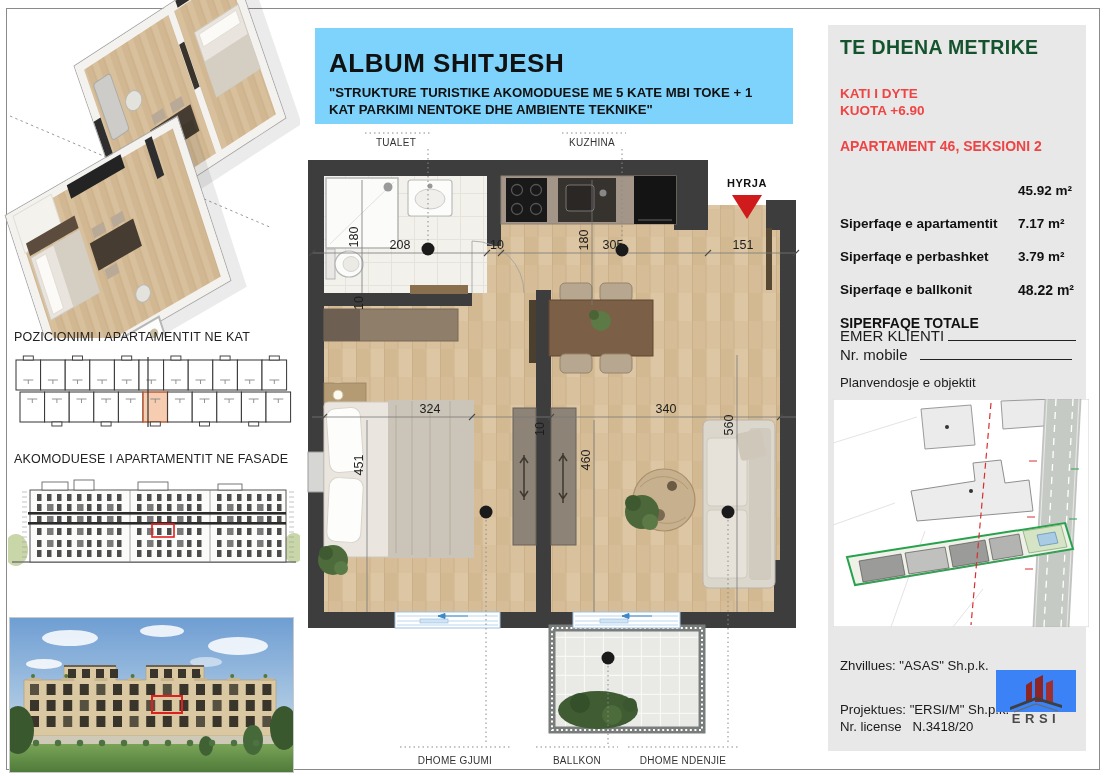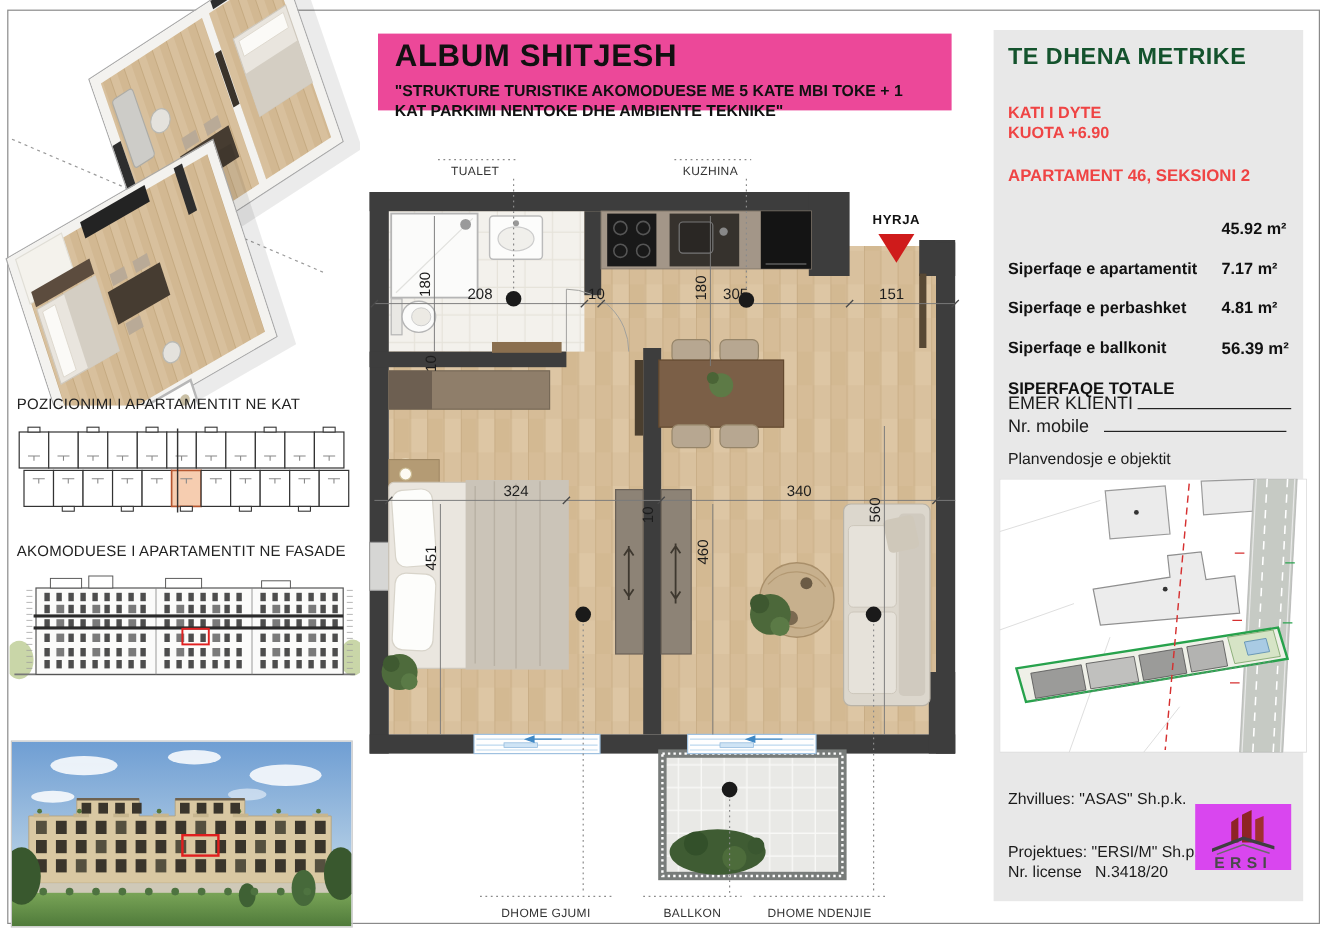--- a/index.html
+++ b/index.html
@@ -2,39 +2,39 @@
 <html><head>
 <meta charset="utf-8">
 <style>
   html,body{margin:0;padding:0;background:#fff;}
   .page{position:relative;width:1116px;height:776px;background:#fff;
         font-family:"Liberation Sans",sans-serif;color:#1c1c1c;overflow:hidden;}
   .abs{position:absolute;}
   .frame{left:6px;top:8px;width:1092px;height:760px;border:1.5px solid #8a8a8a;pointer-events:none;}
 
   
-  .title-block{left:315px;top:28px;width:478px;height:64px;background:#ec4899;padding:3px 14px;box-sizing:border-box;}
+  .title-block{left:315px;top:28px;width:478px;height:96px;background:#7dd3fc;padding:20px 14px;box-sizing:border-box;}
   .title-block h1{margin:0;font-size:26px;font-weight:800;letter-spacing:.5px;color:#111;}
   .title-block .sub{margin-top:5px;font-size:13.2px;font-weight:700;line-height:1.32;color:#111;max-width:452px;}
 
   
   .pos-label{left:14px;font-size:12.5px;color:#222;letter-spacing:.2px;}
 
   
   .panel{left:828px;top:25px;width:258px;height:726px;background:#e8e8e8;}
   .panel-h{left:840px;top:36px;font-size:19.5px;font-weight:800;letter-spacing:.4px;color:#14532d;}
   .p-line{left:840px;font-size:13.5px;font-weight:700;color:#ef4444;}
   .area-row{left:840px;width:238px;display:flex;font-size:13.5px;font-weight:700;color:#111;}
   .area-row .lbl{width:178px;margin-top:33px;}
   .area-row .val{flex:1;}
   .fill-line{display:inline-block;border-bottom:1.5px solid #222;height:13px;vertical-align:baseline;}
   .p-reg{left:840px;font-size:13.2px;color:#1b1b1b;}
   .pre{white-space:pre;}
   .siteplan-box{left:833px;top:399px;width:256px;height:228px;background:#fff;}
-  .logo-box{left:996px;top:670px;width:80px;height:55px;background:#d946ef;}
+  .logo-box{left:996px;top:670px;width:80px;height:42px;background:#3b82f6;}
 
   
   .render-photo{left:10px;top:618px;width:283px;height:154px;outline:1px solid #c9c9c9;}
 
   svg text{font-family:"Liberation Sans",sans-serif;}
   .dim{font-size:12.5px;fill:#1d1d1d;}
   .plan-lbl{font-size:10px;fill:#333;letter-spacing:.3px;}
   .hyrja{font-size:11px;font-weight:700;fill:#111;letter-spacing:.5px;}
 </style>
 </head>
@@ -700,25 +700,25 @@
   <div class="abs area-row" style="top:183px">
     <span class="lbl">Siperfaqe e apartamentit</span>
     <span class="val">45.92 m²</span>
   </div>
   <div class="abs area-row" style="top:216px">
     <span class="lbl">Siperfaqe e perbashket</span>
     <span class="val">7.17 m²</span>
   </div>
   <div class="abs area-row" style="top:249px">
     <span class="lbl">Siperfaqe e ballkonit</span>
-    <span class="val">4.81 m²</span>
+    <span class="val">3.79 m²</span>
   </div>
   <div class="abs area-row" style="top:282px;font-size:14px">
     <span class="lbl">SIPERFAQE TOTALE</span>
-    <span class="val">56.39 m²</span>
+    <span class="val">48.22 m²</span>
   </div>
 
   <div class="abs" style="left:840px;top:346px;font-size:15px">
     <span>Nr. mobile</span>
     <span class="fill-line" style="width:152px;margin-left:8px"></span>
   </div>
   <div class="abs" style="left:840px;top:327px;font-size:15px">
     <span>EMER KLIENTI</span>
     <span class="fill-line" style="width:128px"></span>
   </div>

